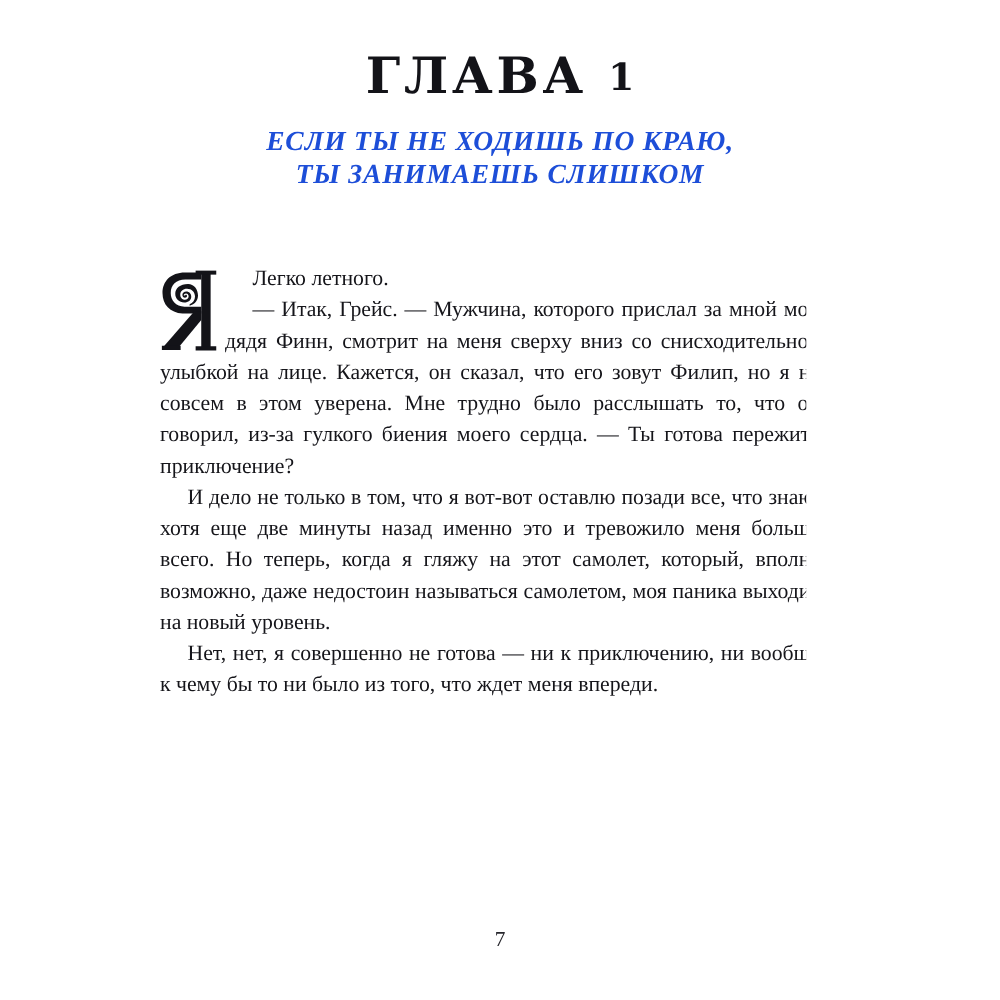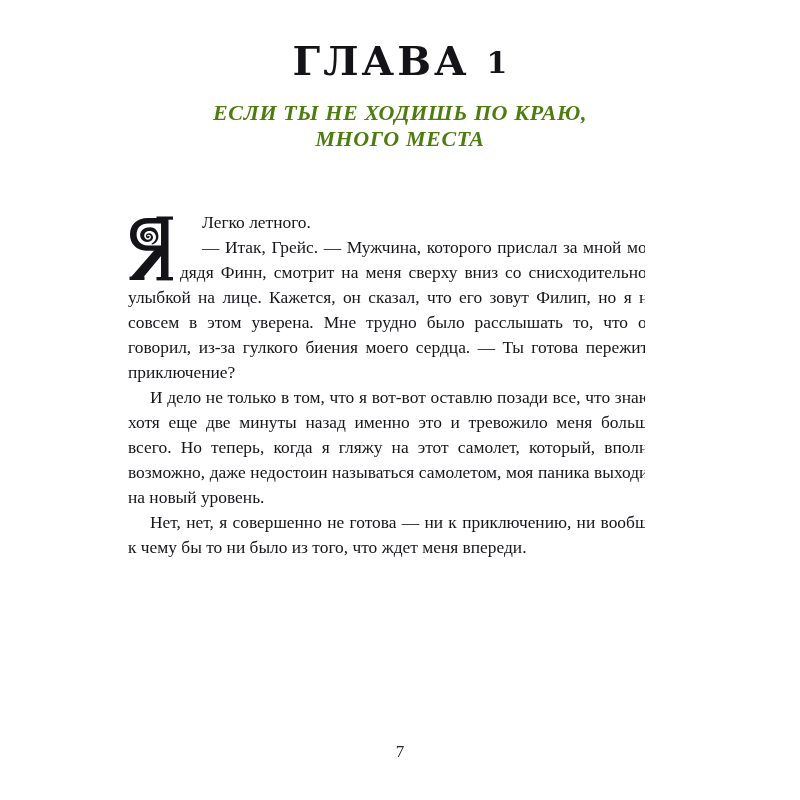--- a/index.html
+++ b/index.html
@@ -46,21 +46,21 @@
     top: 100px;
     left: 0;
     width: 800px;
     text-align: center;
     font-family: "Liberation Serif", "DejaVu Serif", serif;
     font-style: italic;
     font-weight: 700;
     font-size: 22px;
     line-height: 26px;
     letter-spacing: 0.6px;
-    color: #4d7c0f;
+    color: #1d4ed8;
   }
   .chapter-subtitle .sline { display: block; white-space: pre; }
 
   
   .textblock {
     position: absolute;
     top: 210px;
     left: 128px;
     width: 528px;
     font-size: 17.4px;
@@ -104,21 +104,21 @@
 </style>
 </head>
 <body>
 
 <div class="page">
 
   <div class="chapter-title"><span>ГЛАВА</span> <span class="num">1</span></div>
 
   <div class="chapter-subtitle">
     <span class="sline">ЕСЛИ ТЫ НЕ ХОДИШЬ ПО КРАЮ,</span>
-    <span class="sline">МНОГО МЕСТА</span>
+    <span class="sline">ТЫ ЗАНИМАЕШЬ СЛИШКОМ</span>
   </div>
 
   <div class="textblock">
 
     <p class="opening"><span class="dropcap"><svg width="46" height="72" viewBox="0 0 46 72" xmlns="http://www.w3.org/2000/svg" aria-hidden="true">
         <g fill="#131318">
 
           <rect x="33" y="6" width="7.5" height="60"></rect>
           <rect x="28.5" y="4.5" width="16.5" height="3.2"></rect>
           <rect x="28.5" y="65" width="16.5" height="3.4"></rect>

